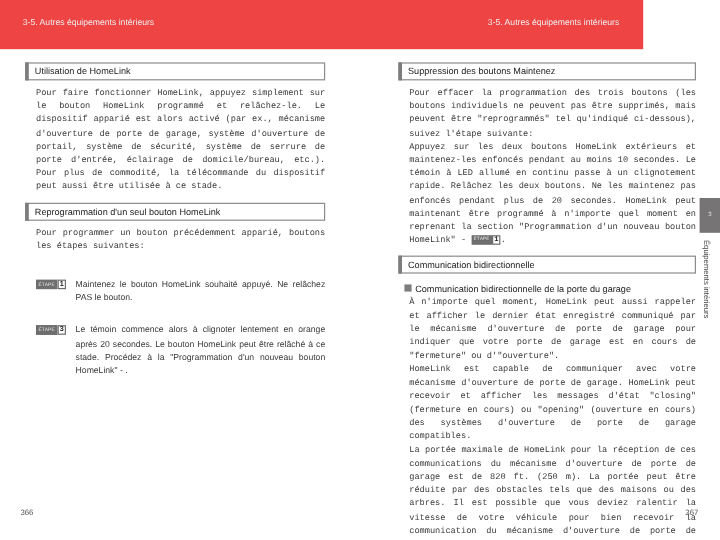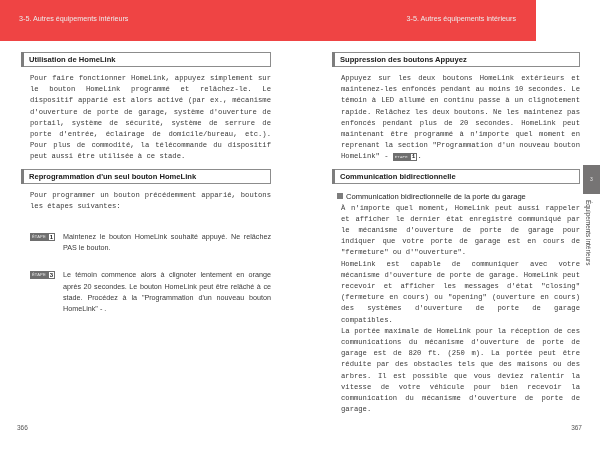--- a/index.html
+++ b/index.html
@@ -6,21 +6,21 @@
   body { width:600px; height:450px; background:#ffffff; position:relative; overflow:hidden;
          font-family:"Liberation Sans", sans-serif; color:#3a3a3a; }
   .topbar { position:absolute; left:0; top:0; width:536px; height:41px; background:#ef4444; }
   .runhead { position:absolute; top:14px; font-size:7.2px; color:#ececec; }
   .runhead.left { left:19px; }
   .runhead.right { right:20px; }
   .col { position:absolute; top:52px; }
   .col.left { left:21px; width:250px; }
   .col.right { left:332px; width:248px; }
   .sechead { position:relative; border:1px solid #8c8c8c; height:13px; padding-left:7px; margin-bottom:6px;
-             font-size:7.6px; font-weight:bold; color:#222; line-height:13px; }
+             font-size:7.6px; font-weight:normal; color:#222; line-height:13px; }
   .sechead::before { content:""; position:absolute; left:-1px; top:-1px; width:3px; height:15px; background:#7d7d7d; }
   p { margin:0; font-size:7.2px; line-height:11.2px; text-align:justify; }
   .indent { padding-left:9px;font-family:Liberation Mono, monospace; }
   .step { position:relative; padding-left:42px; font-size:7.2px; line-height:11.2px; text-align:justify; margin-top:16px; }
   .badge { display:inline-flex; align-items:center; height:8px; vertical-align:middle; }
   .badge .et { background:#6e6e6e; color:#e8e8e8; font-size:4px; height:8px; line-height:8px; padding:0 2px; letter-spacing:0.2px; }
   .badge .num { border:1px solid #6e6e6e; color:#222; font-size:6px; font-weight:bold; height:6px; line-height:6px; padding:0 1px; background:#fff; }
   .step .badge { position:absolute; left:9px; top:1.5px; }
   .subhead { font-size:7.6px; font-weight:normal; color:#222; margin:8px 0 2px 0; padding-left:5px; }
   .sq { display:inline-block; width:6px; height:6px; background:#7d7d7d; margin-right:3px; vertical-align:0px; }
@@ -60,21 +60,22 @@
         <span class="num">2</span>
       </span>
     <span>Le témoin commence alors à clignoter lentement en orange après 20 secondes. Le bouton HomeLink peut être relâché à ce stade. Procédez à la "Programmation d'un nouveau bouton HomeLink" - </span><span class="badge">
         <span class="et">ÉTAPE</span>
         <span class="num">3</span>
       </span><span>.</span>
   </div>
 </div>
 
 <div class="col right">
-  <div class="sechead">Suppression des boutons Appuyez</div>
+  <div class="sechead">Suppression des boutons Maintenez</div>
+  <p class="indent">Pour effacer la programmation des trois boutons (les boutons individuels ne peuvent pas être supprimés, mais peuvent être "reprogrammés" tel qu'indiqué ci-dessous), suivez l'étape suivante:</p>
   <p class="indent"><span>Appuyez sur les deux boutons HomeLink extérieurs et maintenez-les enfoncés pendant au moins 10 secondes. Le témoin à LED allumé en continu passe à un clignotement rapide. Relâchez les deux boutons. Ne les maintenez pas enfoncés pendant plus de 20 secondes. HomeLink peut maintenant être programmé à n'importe quel moment en reprenant la section "Programmation d'un nouveau bouton HomeLink" - </span><span class="badge">
         <span class="et">ÉTAPE</span>
         <span class="num">1</span>
       </span><span>.</span></p>
   <div class="gap"></div>
   <div class="sechead">Communication bidirectionnelle</div>
   <div class="subhead"><span class="sq"></span><span>Communication bidirectionnelle de la porte du garage</span></div>
   <p class="indent">À n'importe quel moment, HomeLink peut aussi rappeler et afficher le dernier état enregistré communiqué par le mécanisme d'ouverture de porte de garage pour indiquer que votre porte de garage est en cours de "fermeture" ou d'"ouverture".</p>
   <p class="indent">HomeLink est capable de communiquer avec votre mécanisme d'ouverture de porte de garage. HomeLink peut recevoir et afficher les messages d'état "closing" (fermeture en cours) ou "opening" (ouverture en cours) des systèmes d'ouverture de porte de garage compatibles.</p>
   <p class="indent">La portée maximale de HomeLink pour la réception de ces communications du mécanisme d'ouverture de porte de garage est de 820 ft. (250 m). La portée peut être réduite par des obstacles tels que des maisons ou des arbres. Il est possible que vous deviez ralentir la vitesse de votre véhicule pour bien recevoir la communication du mécanisme d'ouverture de porte de garage.</p>

